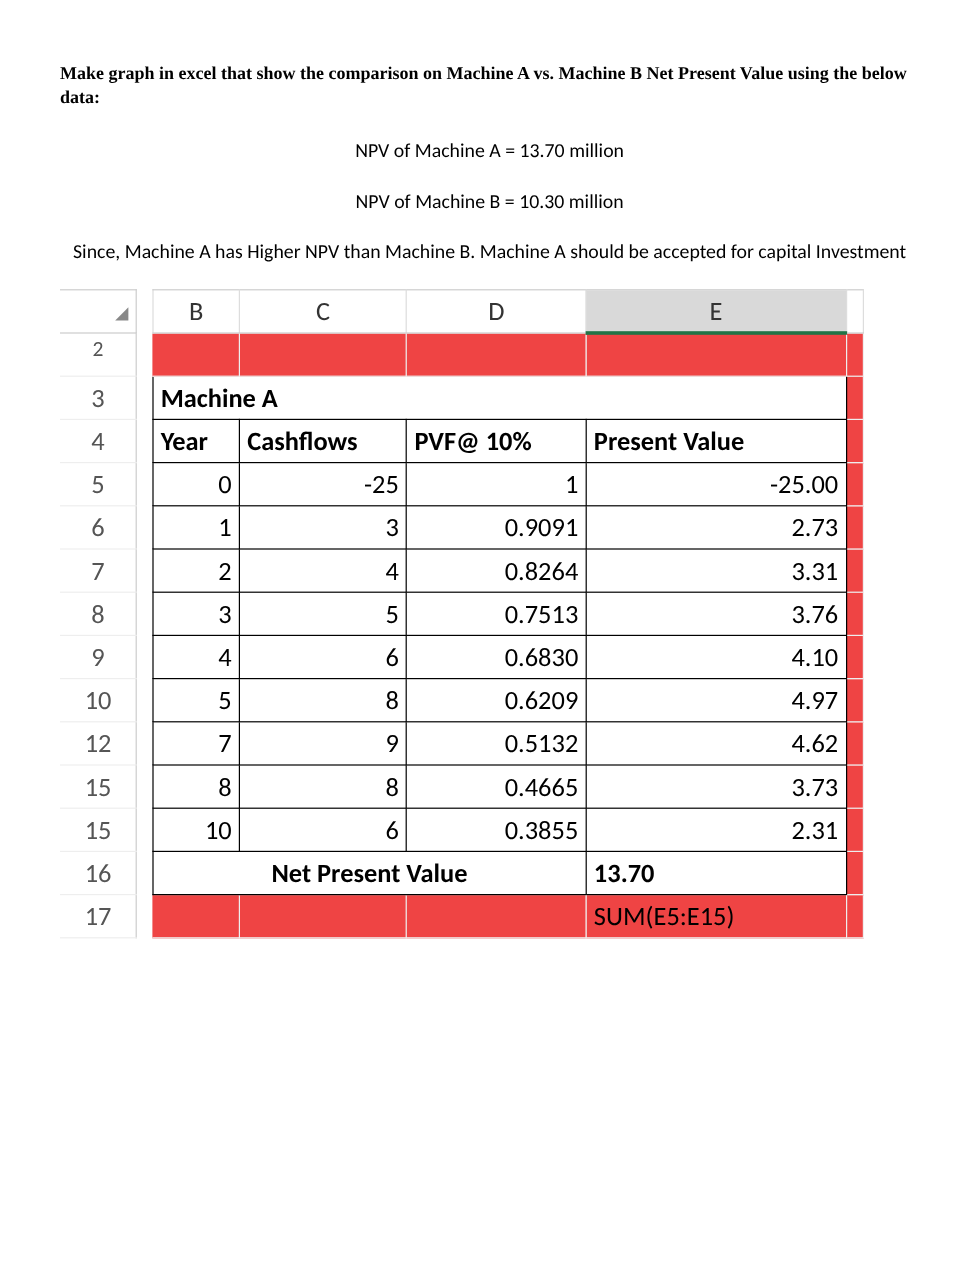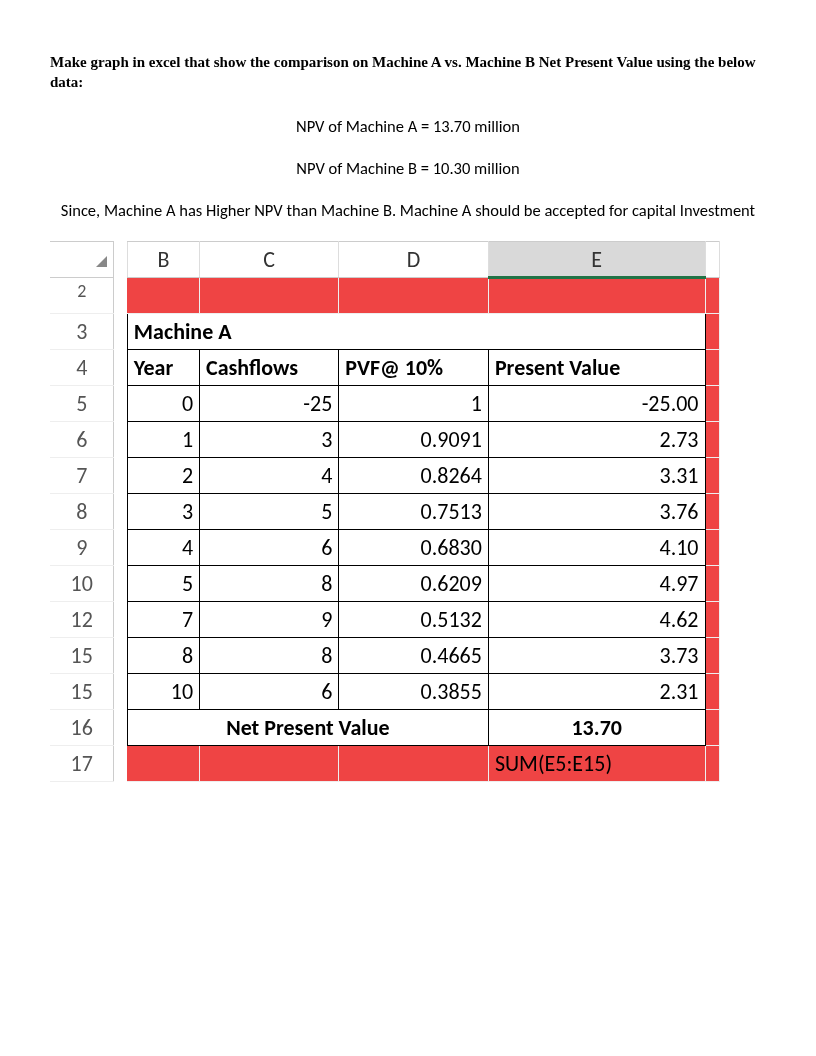--- a/index.html
+++ b/index.html
@@ -117,21 +117,21 @@
     background: #ef4444;
   }
 
   .npvlabel {
     border: 1.5px solid #000;
     text-align: center;
     font-weight: bold;
   }
   .npvval {
     border: 1.5px solid #000;
-    text-align: center;
+    text-align: left;
     font-weight: bold;
   }
   .formula {
     text-align: left;
     font-weight: normal;
   }
 </style>
 </head>
 <body>
 

